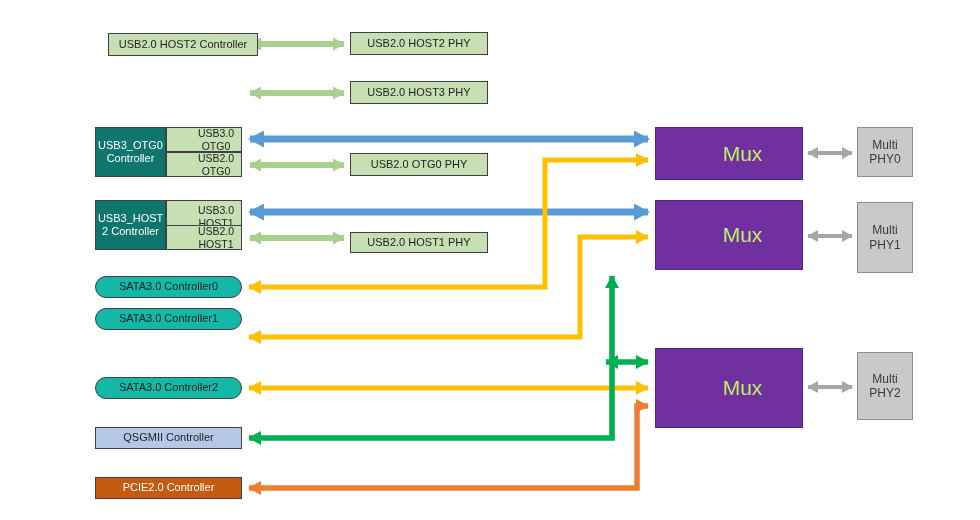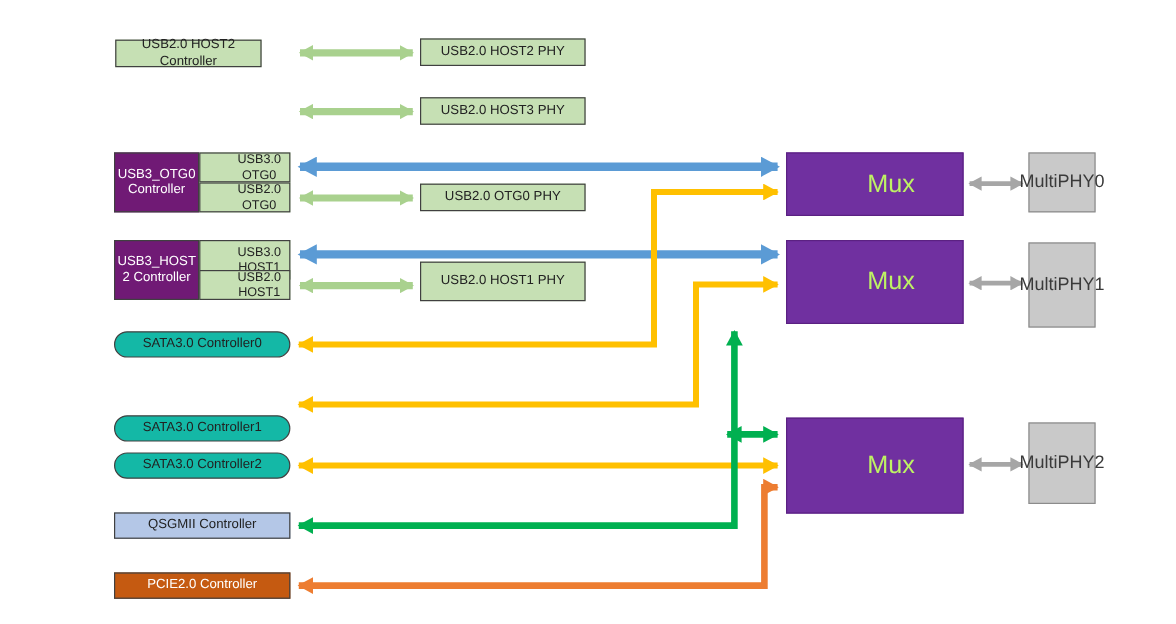--- a/index.html
+++ b/index.html
@@ -13,28 +13,28 @@
   .wires{position:absolute;left:0;top:0;width:980px;height:520px;}
   .box{
     position:absolute;box-sizing:border-box;
     display:flex;align-items:center;justify-content:center;
     text-align:center;font-size:11px;color:#222;
     border:1px solid #404040;line-height:1.2;
     white-space:pre-line;
   }
   .lgreen{background:#c6e0b4;}
   .sub{font-size:10.5px;padding-left:24px;}
-  .blue{background:#701a75;color:#ffffff;font-size:11px;padding:0 3px;}
+  .blue{background:#0f766e;color:#ffffff;font-size:11px;padding:0 3px;}
   .yellow{background:#14b8a6;border-radius:11px;}
   .peri{background:#b4c7e7;}
   .dorange{background:#c55a11;color:#ffffff;}
   .purple{background:#7030a0;color:#bef264;font-size:21px;border:1px solid #5b2182;padding-left:27px;}
   .grayb{
     background:#c9c9c9;border:1px solid #8c8c8c;color:#3a3a3a;
-    font-size:15px;flex-direction:row;
+    font-size:12px;flex-direction:column;
   }
 </style>
 </head>
 <body>
 
 <div class="canvas">
 
   <svg class="wires" width="980" height="520" viewBox="0 0 980 520" xmlns="http://www.w3.org/2000/svg">
     <defs>
       <marker id="ah-lg" markerUnits="userSpaceOnUse" markerWidth="14" markerHeight="13" refX="11" refY="6.5" orient="auto-start-reverse">
@@ -72,37 +72,37 @@
     <path d="M249,438 H612 V276" fill="none" stroke="#00b050" stroke-width="5.5" marker-start="url(#ah-grn)" marker-end="url(#ah-grn)"></path>
     <line x1="606" y1="362" x2="648" y2="362" stroke="#00b050" stroke-width="5.5" marker-start="url(#ah-grn)" marker-end="url(#ah-grn)"></line>
 
     <path d="M249,488 H637 V406 H648" fill="none" stroke="#ed7d31" stroke-width="5.5" marker-start="url(#ah-org)" marker-end="url(#ah-org)"></path>
 
     <line x1="808" y1="153" x2="852" y2="153" stroke="#a6a6a6" stroke-width="4" marker-start="url(#ah-gry)" marker-end="url(#ah-gry)"></line>
     <line x1="808" y1="236" x2="852" y2="236" stroke="#a6a6a6" stroke-width="4" marker-start="url(#ah-gry)" marker-end="url(#ah-gry)"></line>
     <line x1="808" y1="387" x2="852" y2="387" stroke="#a6a6a6" stroke-width="4" marker-start="url(#ah-gry)" marker-end="url(#ah-gry)"></line>
   </svg>
 
-  <div class="box lgreen" style="left:96px;top:33px;width:122px;height:23px">USB2.0 HOST2  Controller</div>
+  <div class="box lgreen" style="left:108px;top:33px;width:150px;height:23px">USB2.0 HOST2  Controller</div>
   <div class="box lgreen" style="left:350px;top:32px;width:138px;height:23px">USB2.0 HOST2 PHY</div>
 
   <div class="box lgreen" style="left:350px;top:81px;width:138px;height:23px">USB2.0 HOST3 PHY</div>
 
   <div class="box blue" style="left:95px;top:127px;width:71px;height:50px">USB3_OTG0 Controller</div>
   <div class="box lgreen sub" style="left:166px;top:127px;width:76px;height:25px">USB3.0 OTG0</div>
   <div class="box lgreen sub" style="left:166px;top:152px;width:76px;height:25px">USB2.0 OTG0</div>
   <div class="box lgreen" style="left:350px;top:153px;width:138px;height:23px">USB2.0 OTG0 PHY</div>
 
   <div class="box blue" style="left:95px;top:200px;width:71px;height:50px">USB3_HOST 2 Controller</div>
   <div class="box lgreen sub" style="left:166px;top:200px;width:76px;height:33px">USB3.0 HOST1</div>
   <div class="box lgreen sub" style="left:166px;top:225px;width:76px;height:25px">USB2.0 HOST1</div>
-  <div class="box lgreen" style="left:350px;top:218px;width:138px;height:33px">USB2.0 HOST1 PHY</div>
+  <div class="box lgreen" style="left:350px;top:232px;width:138px;height:21px">USB2.0 HOST1 PHY</div>
 
   <div class="box yellow" style="left:95px;top:276px;width:147px;height:22px">SATA3.0 Controller0</div>
-  <div class="box yellow" style="left:95px;top:346px;width:147px;height:22px">SATA3.0 Controller1</div>
+  <div class="box yellow" style="left:95px;top:308px;width:147px;height:22px">SATA3.0 Controller1</div>
   <div class="box yellow" style="left:95px;top:377px;width:147px;height:22px">SATA3.0 Controller2</div>
   <div class="box peri" style="left:95px;top:427px;width:147px;height:22px">QSGMII Controller</div>
   <div class="box dorange" style="left:95px;top:477px;width:147px;height:22px">PCIE2.0 Controller</div>
 
   <div class="box purple" style="left:655px;top:127px;width:148px;height:53px">Mux</div>
   <div class="box purple" style="left:655px;top:200px;width:148px;height:70px">Mux</div>
   <div class="box purple" style="left:655px;top:348px;width:148px;height:80px">Mux</div>
 
   <div class="box grayb" style="left:857px;top:127px;width:56px;height:50px">
     <span>Multi</span>

